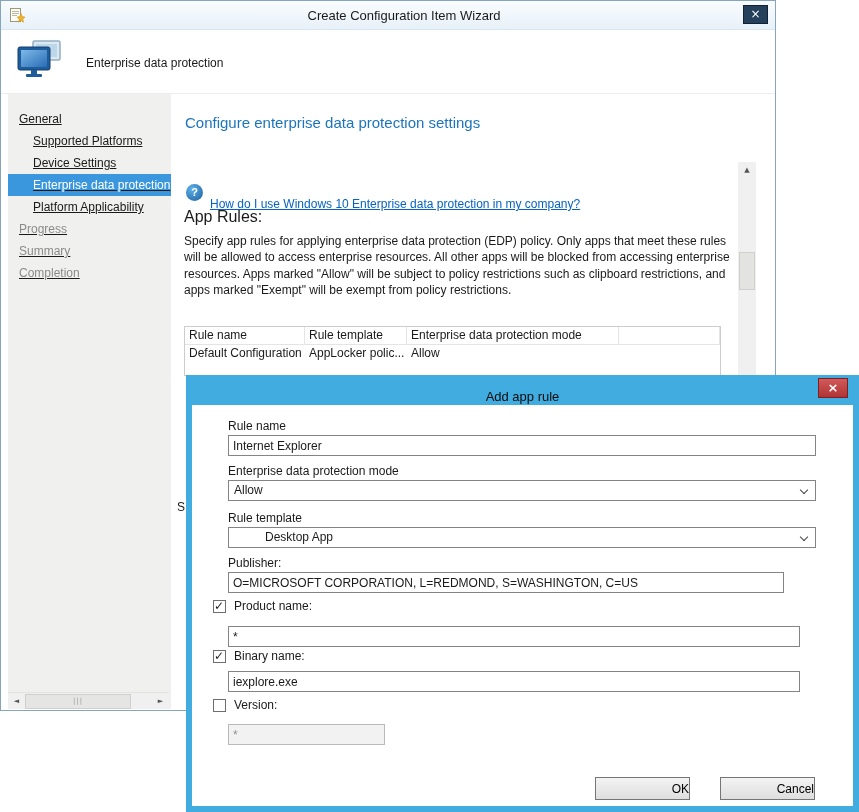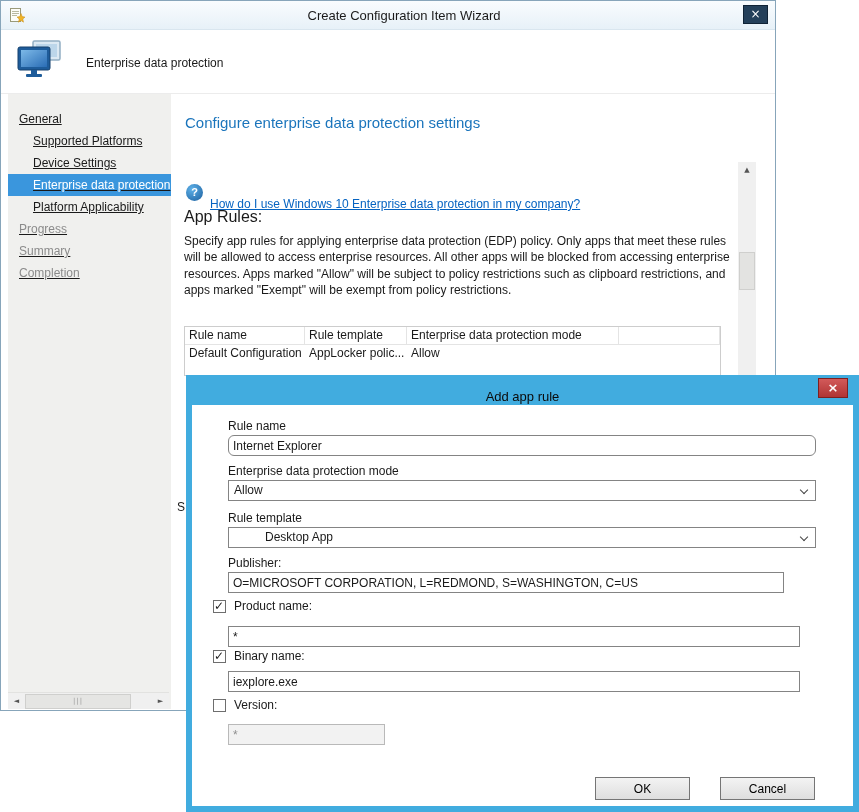--- a/index.html
+++ b/index.html
@@ -103,25 +103,25 @@
 
   .check-row { position:absolute; left:21px; display:flex; align-items:center;
                gap:8px; font-size:12px; }
   .cb { width:13px; height:13px; border:1px solid #6e6e6e; background:#fff;
         position:relative; flex:0 0 auto; cursor:pointer; }
   .cb .mark { position:absolute; left:0px; top:-2px; font-size:12px; font-weight:bold;
               color:#222; font-family:"DejaVu Sans",sans-serif; }
 
   .dlg-btn { position:absolute; top:372px; width:95px; height:23px;
              background:linear-gradient(#f3f3f3,#dedede); border:1px solid #757575;
-             font-size:12px; text-align:center; cursor:pointer; }
+             font-size:12px; text-align:right; cursor:pointer; }
   .btn-ok { left:403px; } .btn-cancel { left:528px; }
 
   
-  .y-rn-l { top:14px; }  .y-rn-i { top:30px;border-radius:6px; }
+  .y-rn-l { top:14px; }  .y-rn-i { top:30px; }
   .y-md-l { top:59px; }  .y-md-i { top:75px; }
   .y-tp-l { top:106px; } .y-tp-i { top:122px;padding-left:36px; }
   .y-pb-l { top:151px; } .y-pb-i { top:167px; }
   .y-pr-r { top:194px; } .y-pr-i { top:221px; }
   .y-bn-r { top:244px; } .y-bn-i { top:266px; }
   .y-vr-r { top:293px; } .y-vr-i { top:319px; }
 </style>
 </head>
 <body>
 

